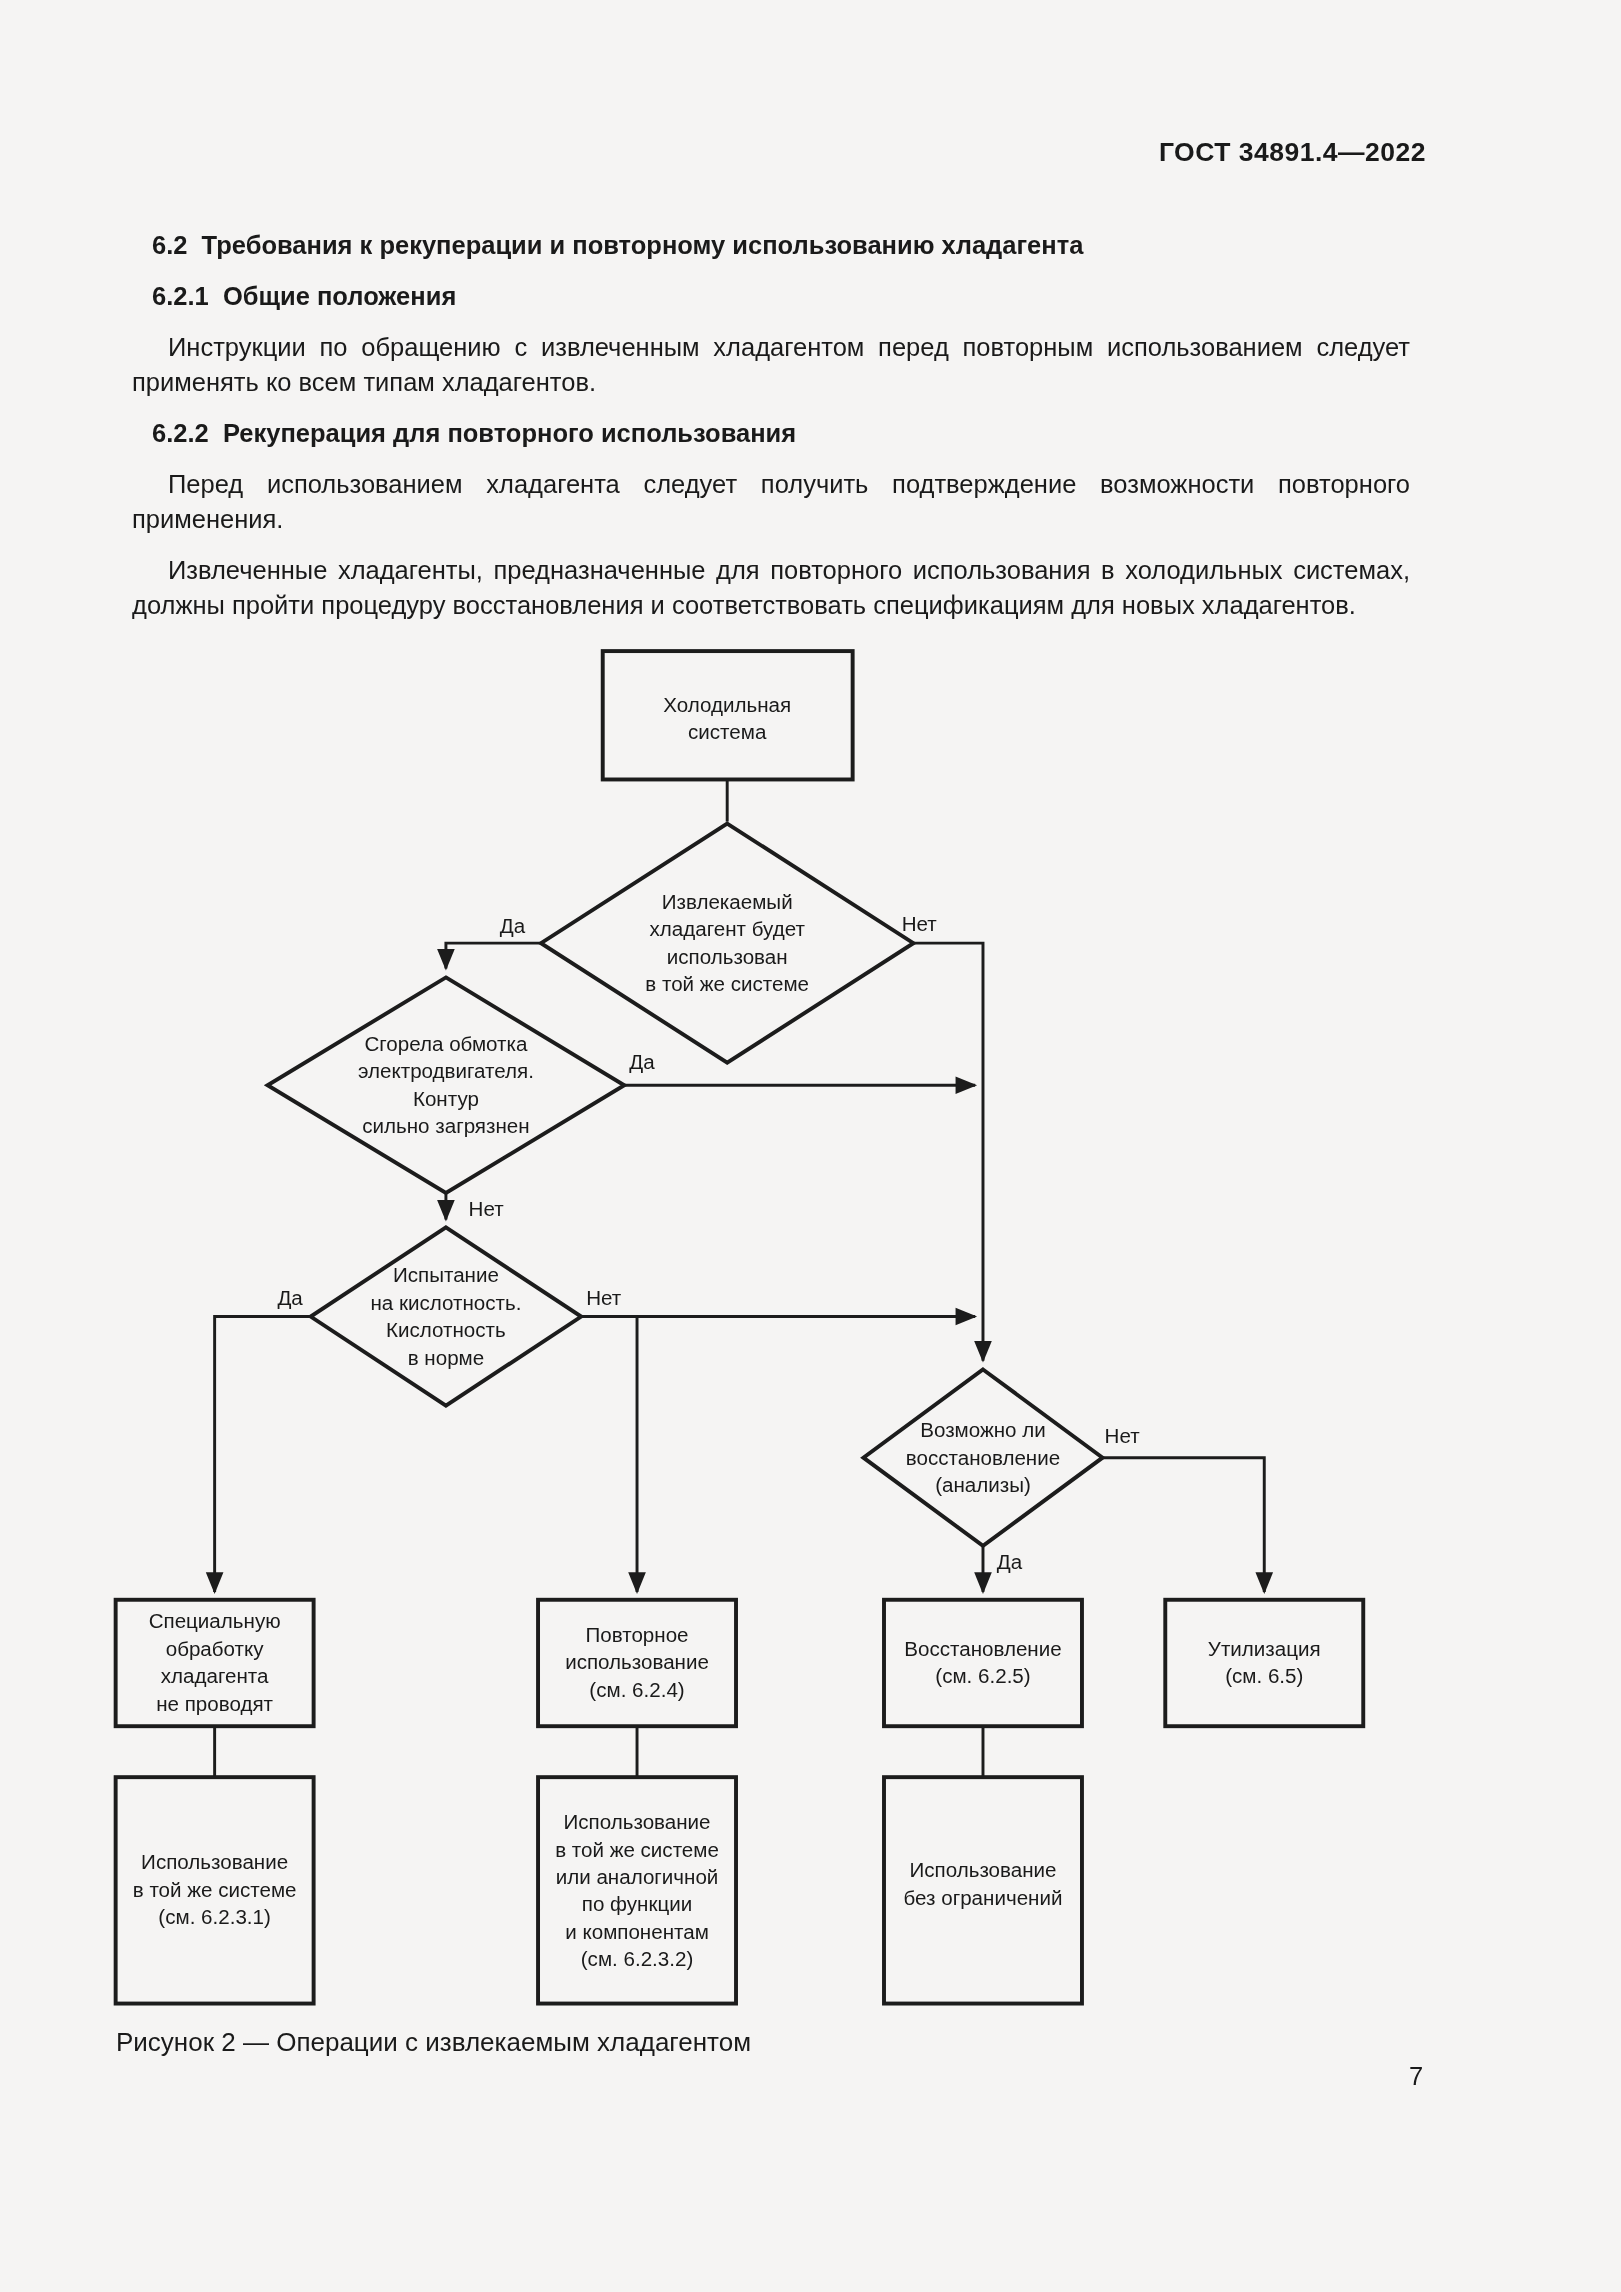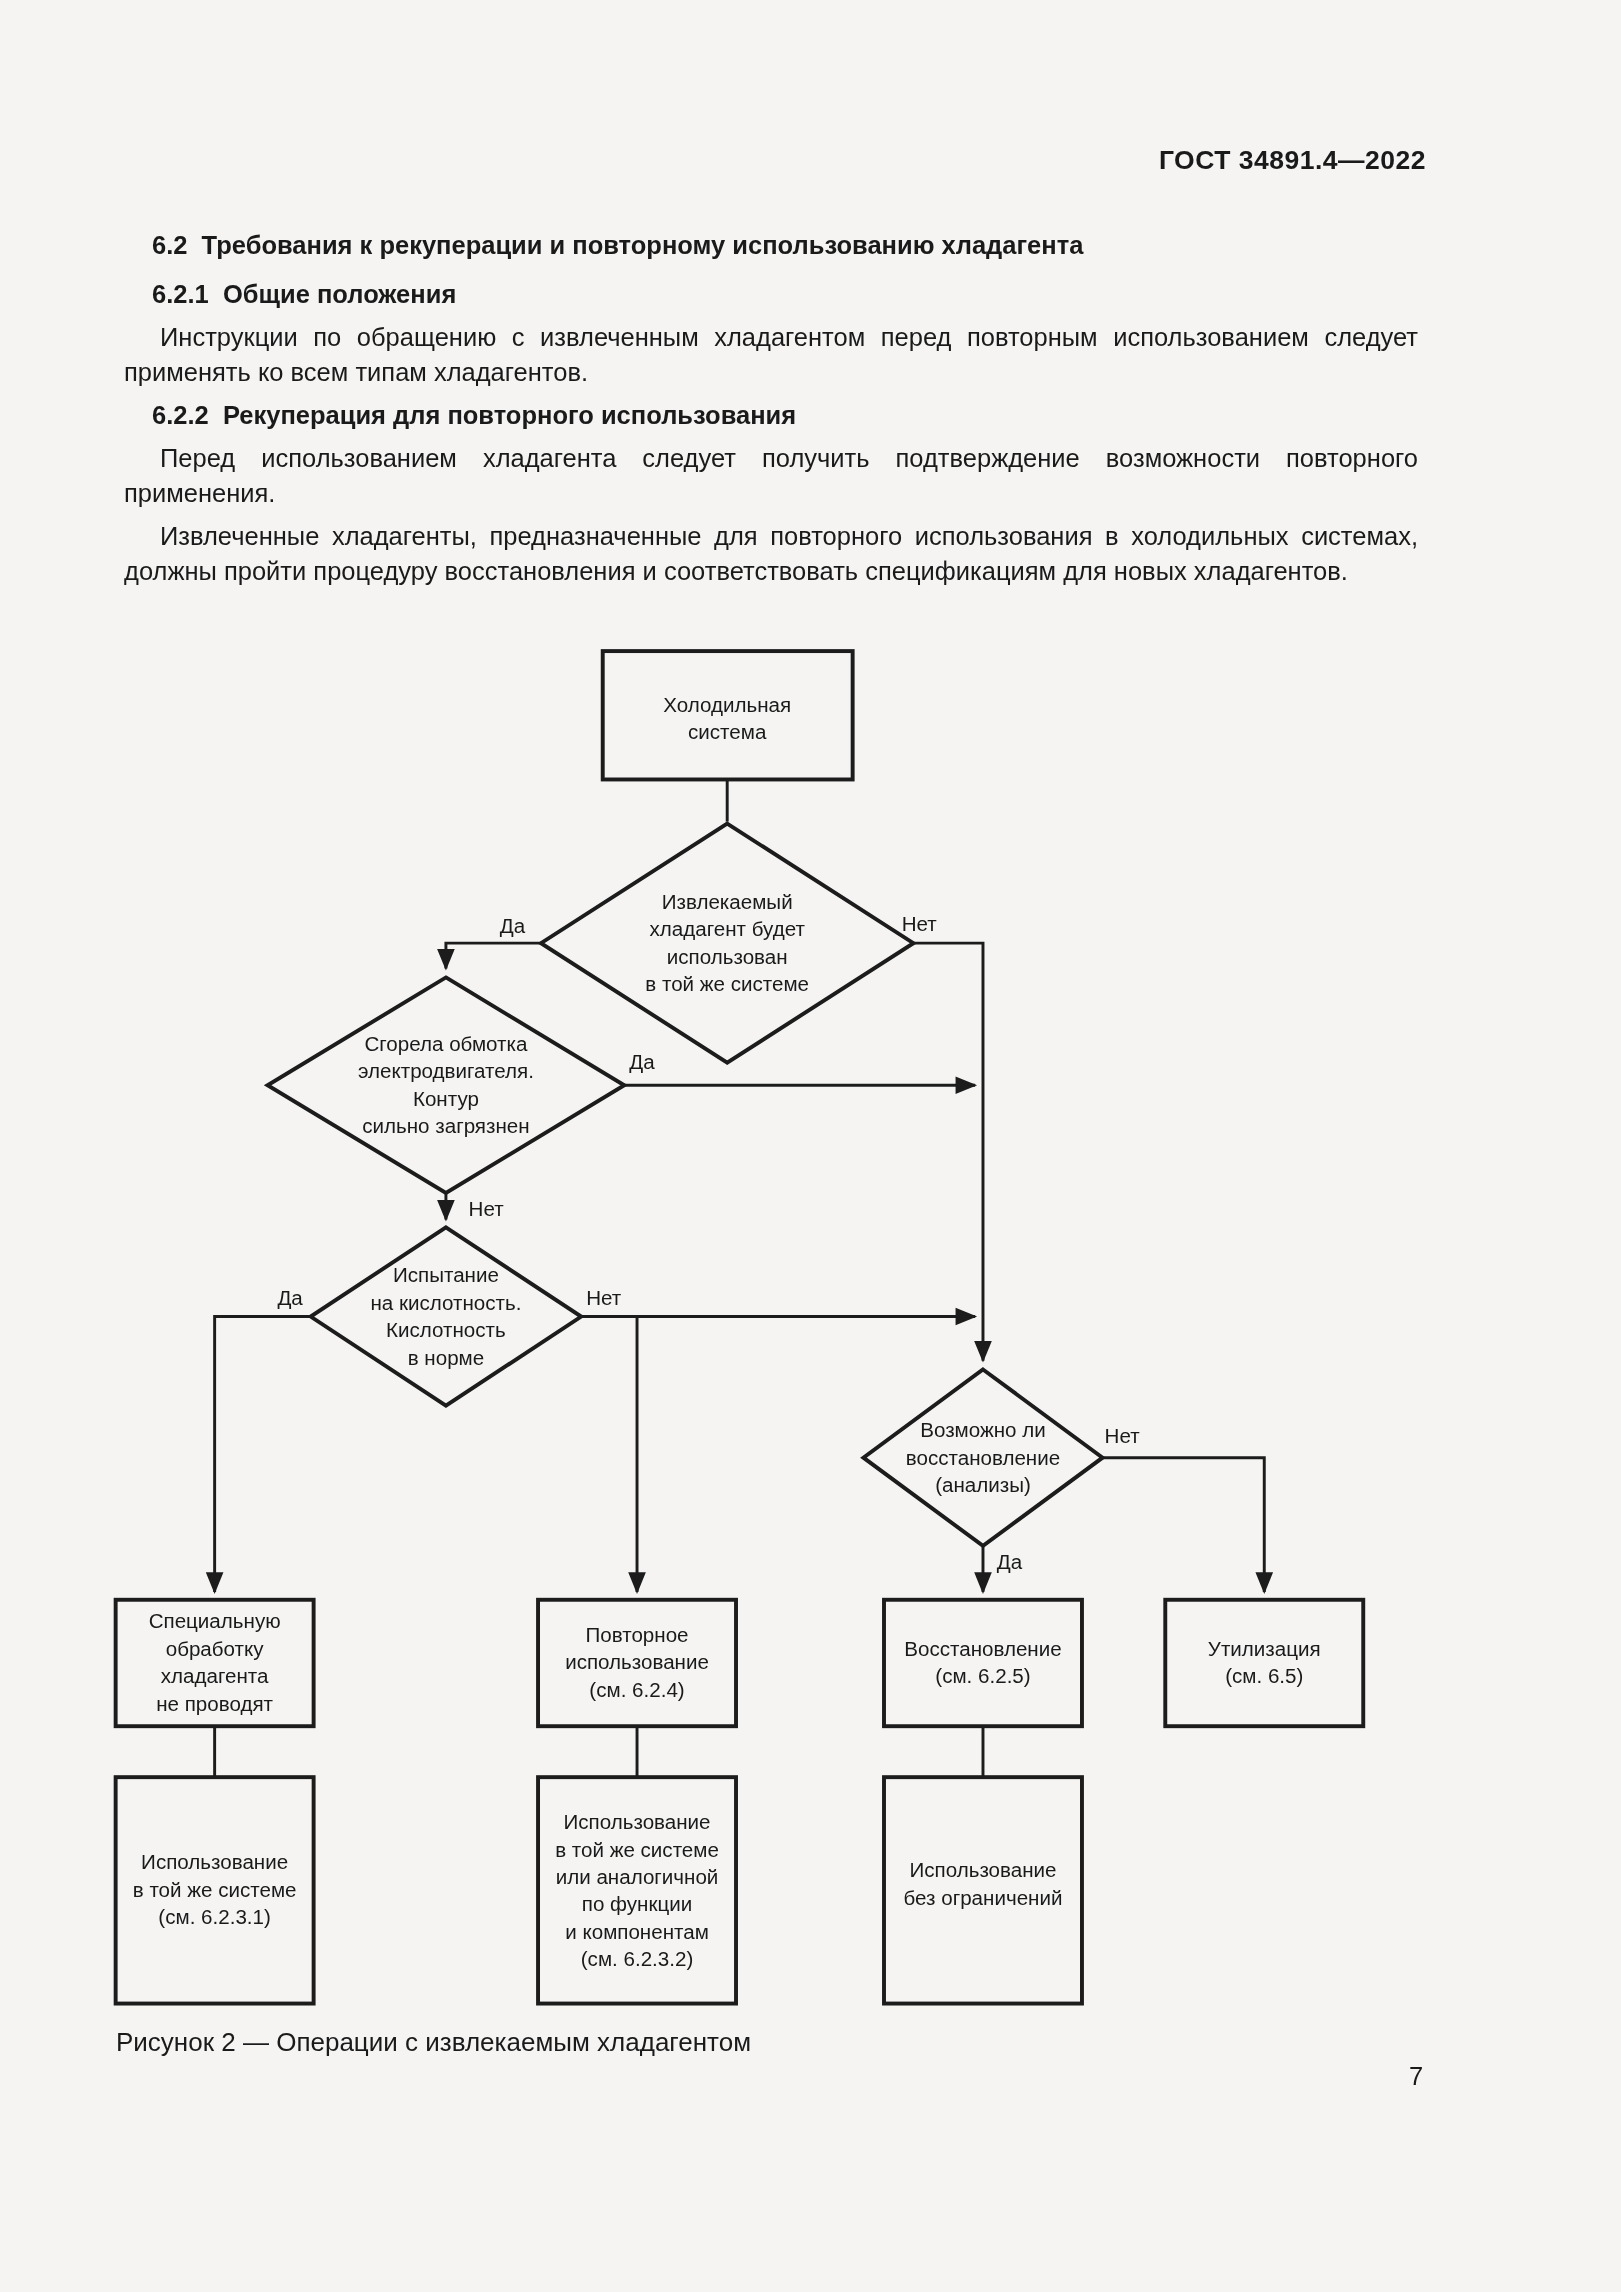--- a/index.html
+++ b/index.html
@@ -6,27 +6,27 @@
   .page{
     position:relative;
     width:1621px;height:2293px;
     background:#f5f4f3;
     font-family:"Liberation Sans",sans-serif;
     color:#1a1a1a;
     overflow:hidden;
   }
   .gost-header{
     position:absolute;top:137px;right:195px;
-    font-size:26.5px;font-weight:bold;letter-spacing:0.5px;margin-top:8px;
+    font-size:26.5px;font-weight:bold;letter-spacing:0.5px;
   }
   .body-text{
     position:absolute;left:116px;top:228px;width:1310px;
     font-size:25.5px;line-height:35px;text-align:justify;
   }
-  .body-text p{margin:8px;}
+  .body-text p{margin:16px;}
   .h62{font-weight:bold;margin:0 0 13.7px 36px !important;text-align:left;}
   .hsub{font-weight:bold;margin-left:36px !important;text-align:left;}
   .para{text-indent:36px;}
   .flowchart{position:absolute;left:0;top:0;width:1621px;height:2293px;}
   .flowchart text{
     font-family:"Liberation Sans",sans-serif;
     font-size:21px;fill:#1a1a1a;text-anchor:middle;
   }
   .shape{fill:#f5f4f3;stroke:#1c1c1c;stroke-width:4px;}
   .conn{fill:none;stroke:#1c1c1c;stroke-width:3px;}

